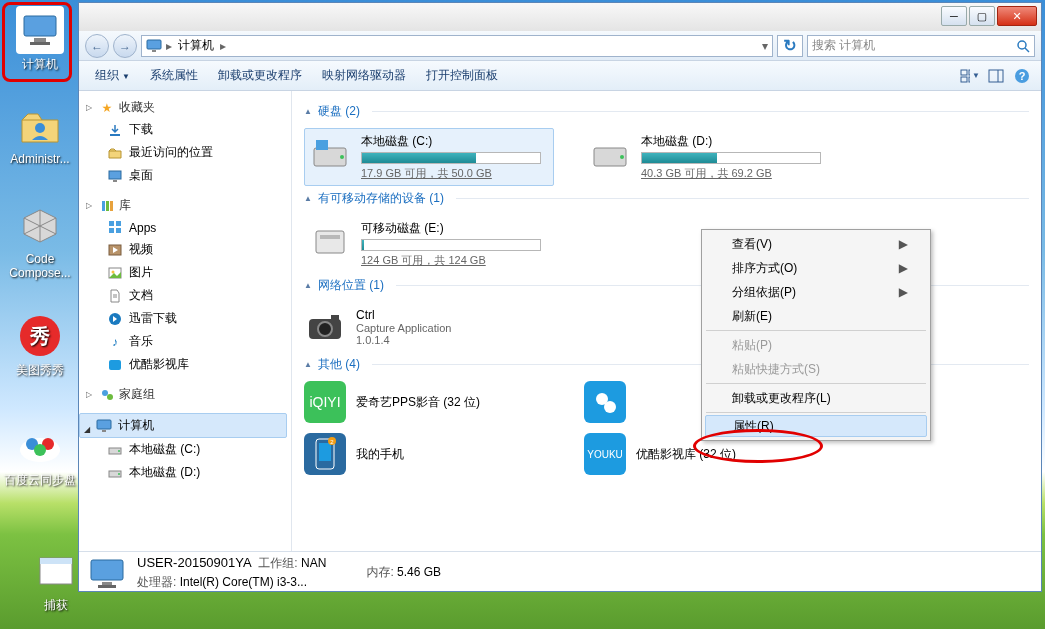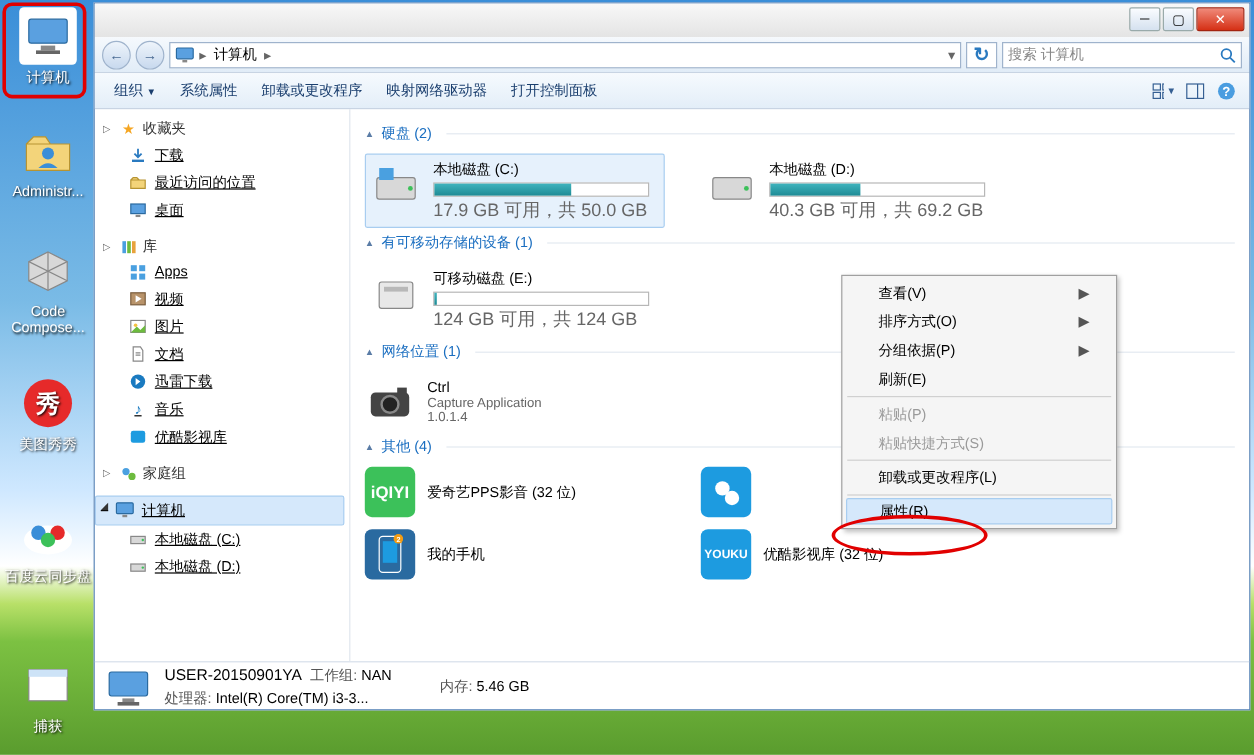--- a/index.html
+++ b/index.html
@@ -10,79 +10,79 @@
   }
   
   .desktop-icon { position: absolute; width: 72px; text-align: center; color: #fff; font-size: 12px; text-shadow: 1px 1px 2px #000; }
   .desktop-icon .ic { width: 48px; height: 48px; margin: 2px auto; display:flex; align-items:center; justify-content:center; font-size:28px; }
   .di-computer { left: 4px; top: 4px; }
   .di-computer .ic { background:#fff; border-radius:4px; }
   .di-admin { left: 4px; top: 100px; }
   .di-code  { left: 4px; top: 200px; }
   .di-meitu { left: 4px; top: 310px; }
   .di-baidu { left: 4px; top: 420px; }
-  .di-capture{ left: 4px; top: 545px; }
+  .di-capture{ left: 20px; top: 545px; }
   .di-geny  { left: 76px; top: 545px; width:72px;}
   .di-youxi { left: 148px; top: 545px; width:72px;}
   .circle-red { position:absolute; border:3px solid #e10000; border-radius:8px; left:2px; top:2px; width:70px; height:80px; pointer-events:none; }
 
   
   .explorer { position:absolute; left:78px; top:2px; width:964px; height:590px; background:#fff; border:1px solid #5b86b8; }
   .titlebar { height:28px; background:linear-gradient(#f8f8f8,#e4e4e4); display:flex; justify-content:flex-end; padding:3px 4px; gap:2px;}
   .tb-btn { width:26px; height:20px; border:1px solid #9aa; background:linear-gradient(#fafcff,#d5e1ef); border-radius:2px; font-size:11px; display:flex;align-items:center;justify-content:center; cursor:pointer;}
   .tb-close { background:linear-gradient(#f08a7a,#d53015); border-color:#a32410; color:#fff; width:40px;}
   
   .addrbar { height:30px; background:linear-gradient(#f5f9fd,#e1ecf7); display:flex; align-items:center; padding:0 6px; gap:4px; border-bottom:1px solid #c8d4e3;}
   .navbtn { width:24px;height:24px; border:1px solid #9fb3cc; border-radius:50%; background:linear-gradient(#eef4fb,#c8d9ee); display:flex;align-items:center;justify-content:center; font-size:12px; color:#4a6a92;}
   .addrbox { flex:1; height:22px; border:1px solid #9fb3cc; background:#fff; display:flex; align-items:center; padding:0 4px; font-size:12px; gap:4px;}
   .addrbox .seg { padding:0 2px; }
   .addrbox .arrow { color:#666; }
   .refresh { width:26px; height:22px; border:1px solid #9fb3cc; background:#fff; display:flex;align-items:center;justify-content:center;color:#2a7ac0; font-weight:bold;}
-  .searchbox { width:200px; height:22px; border:1px solid #9fb3cc; background:#fff; display:flex; align-items:center; padding:0 4px; font-size:12px; color:#888; justify-content:space-between;}
+  .searchbox { width:228px; height:22px; border:1px solid #9fb3cc; background:#fff; display:flex; align-items:center; padding:0 4px; font-size:12px; color:#888; justify-content:space-between;}
   
   .toolbar { height:30px; background:linear-gradient(#f6fafe,#e3eef8); display:flex; align-items:center; padding:0 8px; font-size:12px; color:#1a3e6e; border-bottom:1px solid #c8d4e3; gap:4px;}
   .toolbar .sep { flex:1; }
   .toolbar .item { padding:4px 8px; cursor:pointer;}
   .toolbar .item .caret { font-size:8px; margin-left:3px;}
   .tb-icon { width:22px;height:22px; border:1px solid transparent; display:flex;align-items:center;justify-content:center; cursor:pointer;}
   
   .body { display:flex; height:460px; }
   .sidebar { width:213px; border-right:1px solid #e0e6ee; overflow:hidden; font-size:12px; padding:6px 0; }
   .sidebar .grp { margin-bottom:8px; }
   .sidebar .grphdr { display:flex; align-items:center; gap:4px; padding:2px 4px; color:#333;}
   .sidebar .grphdr .triangle { font-size:8px; color:#666; width:12px; text-align:center;}
-  .sidebar .node { display:flex; align-items:flex-start; gap:6px; padding:3px 4px 3px 28px; cursor:pointer;text-decoration:underline;}
+  .sidebar .node { display:flex; align-items:flex-end; gap:6px; padding:3px 4px 3px 28px; cursor:pointer;}
   .sidebar .node.sel { background:#d5e8fb; border:1px solid #a8cdf0; border-radius:2px; margin:0 4px; padding-left:24px;}
   .ic16 { width:16px; height:16px; display:flex; align-items:center; justify-content:center; font-size:12px; }
   .star { color:#f5a623; }
   .folder { color:#f0c24b; }
   .music { color:#1a7ac0; }
   .libicon { color:#4aa0e0; }
   
   .main { flex:1; overflow:auto; padding:8px 12px; font-size:12px; position:relative;}
   .section-hdr { color:#1a6ec0; display:flex; align-items:center; gap:6px; margin:4px 0 8px;}
   .section-hdr .tri { font-size:8px; color:#5a7ca6; }
   .section-hdr .line { flex:1; height:1px; background:#e3e9f1; margin-left:6px;}
   
   .drives { display:flex; gap:30px; flex-wrap:wrap; }
   .drive { display:flex; gap:10px; width:250px; padding:4px; border:1px solid transparent; border-radius:2px;}
   .drive.sel { border-color:#a8cdf0; background:#e6f1fc; }
   .drive-icon { width:42px; height:42px; display:flex;align-items:center;justify-content:center; font-size:26px;}
   .drive-info { flex:1; }
   .drive-name { margin-bottom:2px;}
   .bar { width:180px; height:12px; border:1px solid #b7b7b7; background:#fff; margin:2px 0; position:relative;}
   .bar .fill { height:100%; background:linear-gradient(#3fb3bd,#1e8b95);}
-  .drive-sub { color:#666; font-size:15px;}
+  .drive-sub { color:#666; font-size:11px;text-decoration:underline;}
   
   .netitem { display:flex; gap:10px; align-items:center; padding:4px 0;}
   .netitem .bigic { width:42px;height:42px; display:flex;align-items:center;justify-content:center; font-size:26px;}
   
   .otheritems { display:flex; flex-wrap:wrap; gap:10px 70px;}
   .oitem { display:flex; gap:10px; align-items:center; width:210px;}
-  .oitem .bigic { width:42px;height:42px; border-radius:6px; display:flex;align-items:center;justify-content:center; color:#fff; font-size:14px; font-weight:bold;}
+  .oitem .bigic { width:42px;height:42px; border-radius:6px; display:flex;align-items:center;justify-content:center; color:#fff; font-size:14px; font-weight:normal;}
   
   
   .ctxmenu { position:absolute; left:622px; top:226px; width:230px; background:#f5f5f5; border:1px solid #a0a0a0; box-shadow:2px 2px 4px rgba(0,0,0,.25); z-index:50; padding:2px;}
   .ctxmenu .row { height:24px; display:flex; align-items:center; justify-content:space-between; padding:0 20px 0 28px; font-size:12px; cursor:default;gap:36px;}
   .ctxmenu .row.disabled { color:#9a9a9a;}
   .ctxmenu .row.hover { background:#d5e8fb; border:1px solid #a8cdf0; border-radius:2px; height:22px; margin:1px; padding:0 19px 0 27px;}
   .ctxmenu hr { border:none; border-top:1px solid #d0d0d0; margin:2px 2px;}
   .ctxmenu .sub { color:#555;}
   .circle-prop { position:absolute; left:614px; top:426px; width:130px; height:34px; border:3px solid #e10000; border-radius:50%; z-index:60; pointer-events:none;}
   

